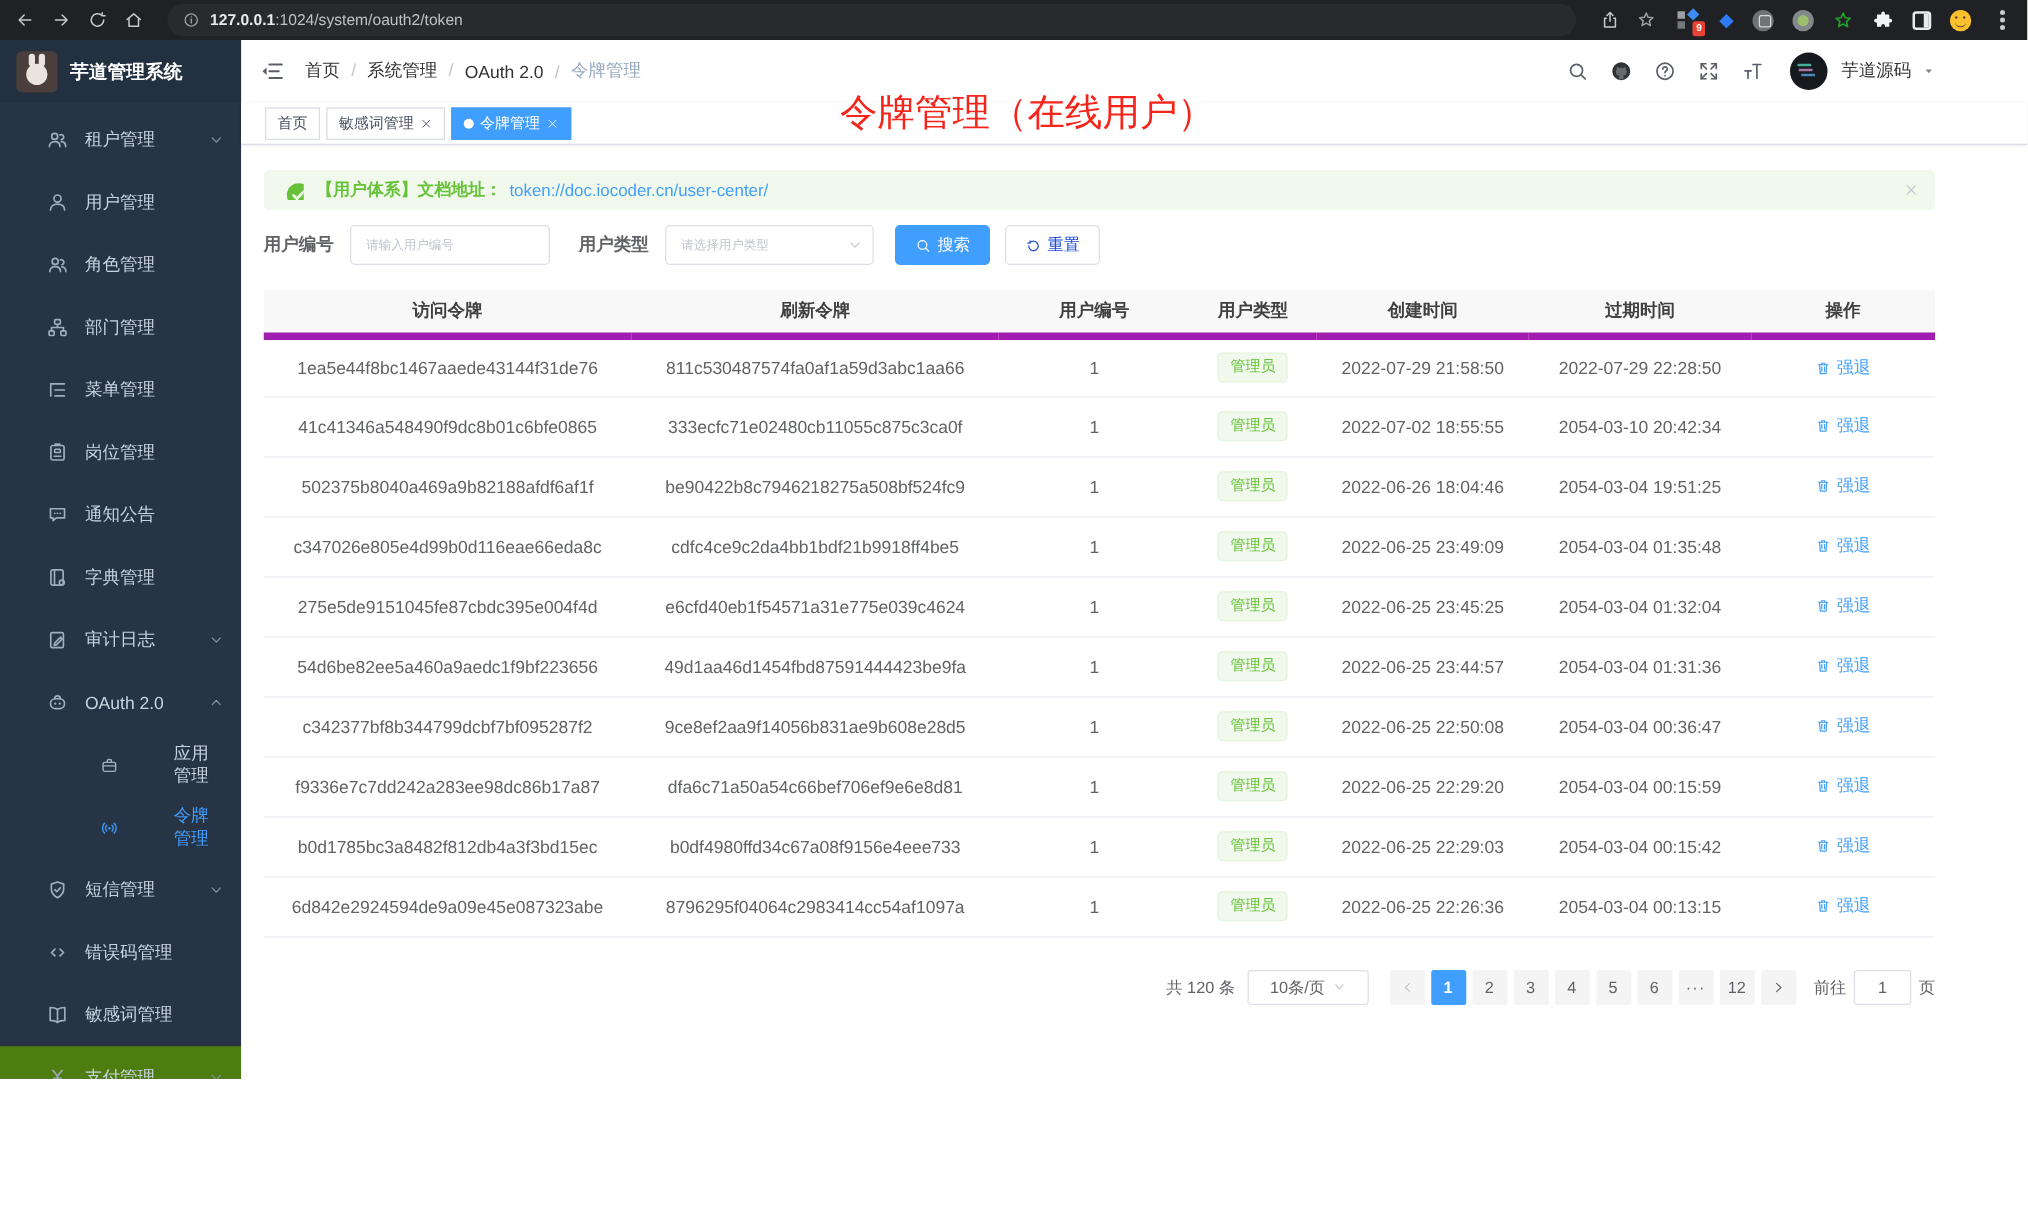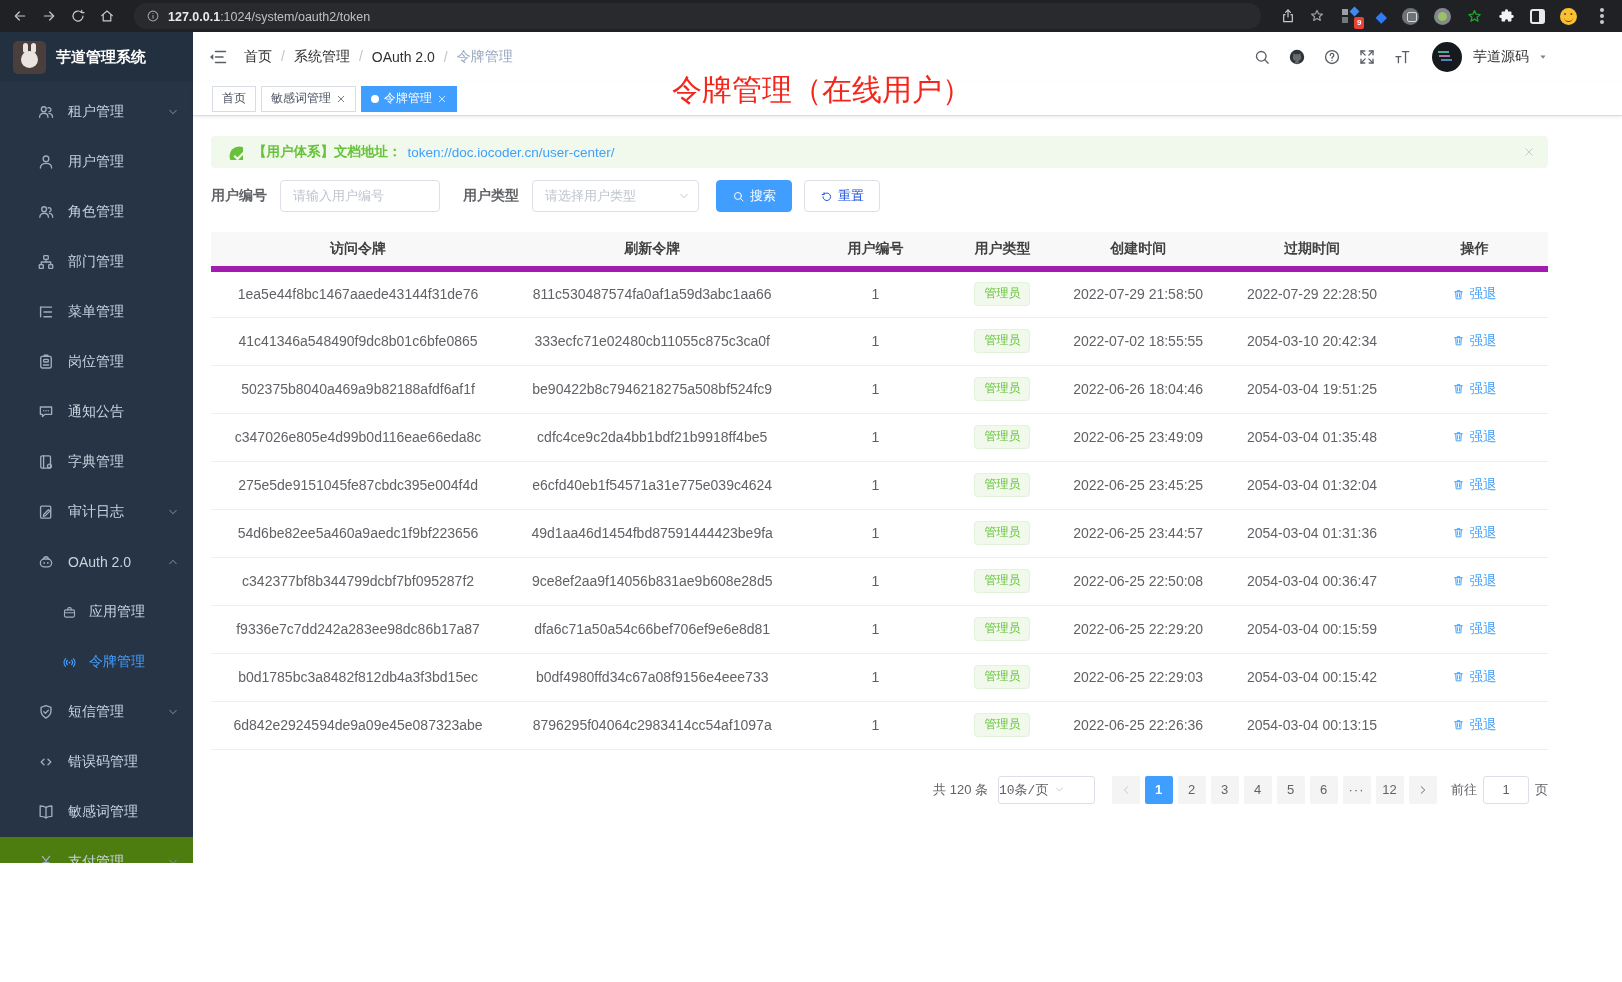--- a/index.html
+++ b/index.html
@@ -52,21 +52,21 @@
   .logo-img::after { content:""; position:absolute; left:10px; top:2px; width:5px; height:10px;
     border-radius:3px; background:#e9e4de; box-shadow:8px 0 0 #e9e4de; }
   .logo-title { color:#fff; font-size:15px; font-weight:700; }
   .menu { flex:1; display:flex; flex-direction:column; padding-top:5px; overflow:hidden; }
   .mitem { height:50px; display:flex; align-items:center; padding:0 14px 0 37px; color:#c9d3e0;
     font-size:14px; cursor:pointer; flex-shrink:0; }
   .mitem .mi { width:18px; height:18px; margin-right:13px; color:#9fadbf; flex-shrink:0; }
   .mitem .mlabel { flex:1; }
   .mitem .chev { width:12px; height:12px; color:#8a97a8; }
   .mitem.expanded .chev { transform:rotate(180deg); }
-  .mitem.sub { padding-left:62px; }
+  .mitem.sub { padding-left:80px;gap:32px; }
   .mitem.sub .mi { width:15px; height:15px; margin-right:12px; }
   .mitem.active { color:#409eff; }
   .mitem.active .mi { color:#409eff; }
   .mitem.bottom { background:#4d7c0f; }
   .bottom-fill { flex:1; background:#30425a; }
 
   .main { flex:1; position:relative; display:flex; flex-direction:column; background:#fff; min-width:0; }
 
   
   .navbar { height:50px; display:flex; align-items:center; padding:0 74px 0 15px; }
@@ -101,21 +101,21 @@
     padding:0 16px; position:relative; }
   .acheck { width:16px; height:16px; color:#67c23a; flex-shrink:0; }
   .alert-text { color:#67c23a; font-size:13.5px; font-weight:700; margin-left:10px; }
   .alert-link { color:#409eff; font-size:13.5px; margin-left:6px; text-decoration:none; cursor:pointer; }
   .alert-close { position:absolute; right:13px; width:12px; height:12px; color:#c0c4cc; cursor:pointer; }
 
   .filters { display:flex; align-items:center; margin-top:12px; }
   .flabel { font-size:14px; font-weight:700; color:#606266; margin-right:13px; }
   .flabel.second { margin-left:23px; }
   .fin { width:160px; height:32px; border:1px solid #dcdfe6; border-radius:4px; padding:0 12px;
-    font-size:13px; color:#606266; outline:none; font-family:Liberation Serif, serif; }
+    font-size:10px; color:#606266; outline:none; font-family:Liberation Serif, serif; }
   .fin::placeholder { color:#bfc4cc; }
   .fselect { position:relative; width:167px; }
   .fselect .fin { width:100%; padding-right:28px; cursor:pointer; }
   .fselect .scaret { position:absolute; right:9px; top:10px; width:12px; height:12px; color:#c0c4cc; pointer-events:none; }
   .btn { height:32px; display:inline-flex; align-items:center; gap:5px; padding:0 15px;
     border-radius:4px; font-size:13px; cursor:pointer; border:1px solid transparent; font-family:inherit; }
   .btn .bic { width:13px; height:13px; }
   .btn.primary { background:#409eff; color:#fff; margin-left:17px; border-color:#409eff; }
   .btn.plain { background:#fff; color:#1d4ed8; border-color:#dcdfe6; margin-left:12px; }
 
@@ -127,21 +127,21 @@
   .badge { display:inline-block; padding:3px 9px; font-size:12px; color:#67c23a; background:#f0f9eb;
     border:1px solid #e1f3d8; border-radius:4px; line-height:1.3; }
   .act { color:#409eff; font-size:13.5px; display:inline-flex; align-items:center; gap:4px;
     cursor:pointer; text-decoration:none; }
   .act .bic { width:13px; height:13px; }
 
   .pagination { display:flex; align-items:center; justify-content:flex-end; margin-top:26px;
     font-size:13px; color:#606266; }
   .ptotal { margin-right:10px; }
   .psize { width:97px; height:28px; border:1px solid #dcdfe6; border-radius:3px; display:flex;
-    align-items:center; gap:6px; margin-right:14px; cursor:pointer; color:#606266;font-family:Liberation Mono, monospace; }
+    align-items:center; justify-content:center; gap:6px; margin-right:14px; cursor:pointer; color:#606266; }
   .psize .scaret { width:11px; height:11px; color:#c0c4cc; }
   .pbtn { min-width:28px; height:28px; border:none; border-radius:2px; background:#f4f4f5; color:#606266;
     font-size:13px; margin:0 2.5px; display:inline-flex; align-items:center; justify-content:center;
     cursor:pointer; font-family:inherit; }
   .pbtn .bic { width:12px; height:12px; }
   .pbtn.prev { color:#c0c4cc; }
   .pbtn.active { background:#409eff; color:#fff; font-weight:700; }
   .pbtn.more { letter-spacing:1px; }
   .goto-label { margin-left:12px; margin-right:6px; }
   .goto-input { width:46px; height:28px; border:1px solid #dcdfe6; border-radius:3px; text-align:center;

